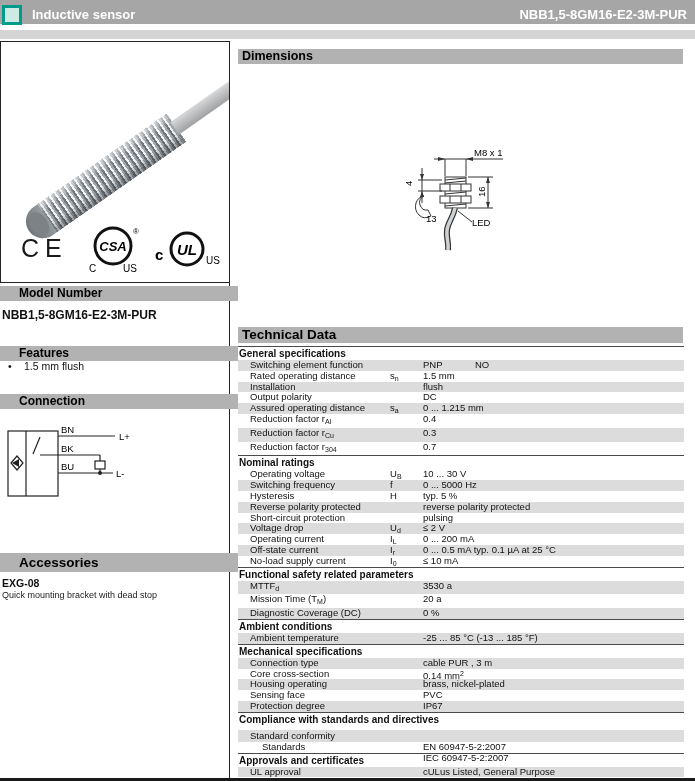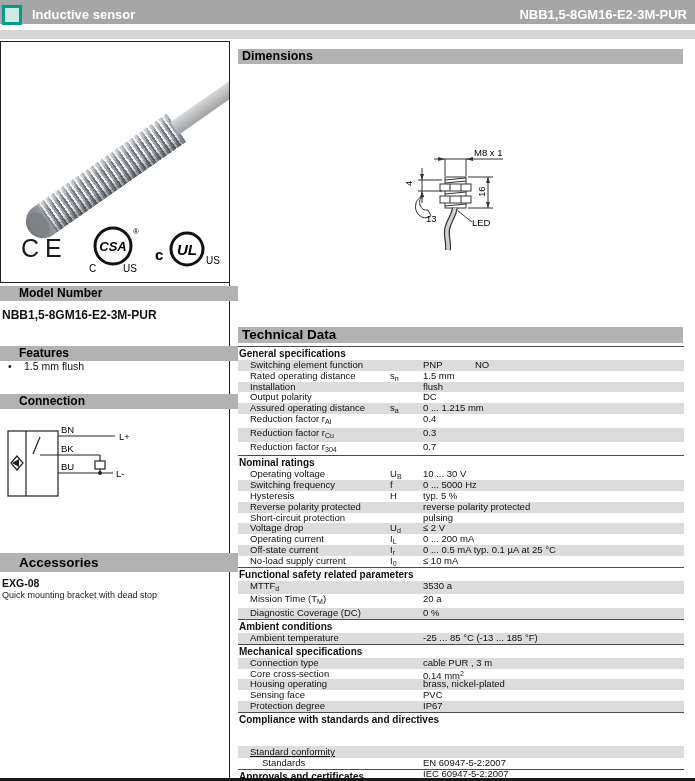--- a/index.html
+++ b/index.html
@@ -56,21 +56,21 @@
   .rbar{left:238px;width:441px;height:15px;background:var(--bar);font-weight:bold;font-size:12.5px;
     line-height:15px;padding-left:4px;color:#000;}
   .bar-dimensions{top:49px;}
   .bar-technical{top:327px;height:16px;font-size:13.5px;line-height:16px;}
   .dim-svg{left:398px;top:126px;}
 
   .table{left:238px;top:346px;width:446px;}
   .t-sec{border-top:1px solid #4a4a4a;font-weight:bold;font-size:10px;line-height:12px;padding:1px 0 0 1px;}
   .t-row{position:relative;min-height:10.8px;font-size:9.5px;line-height:10.8px;}
   .t-row.shaded{background:var(--shade);}
-  .t-row.grp{margin-top:20px;min-height:12px;line-height:12px;text-decoration:underline;}
+  .t-row.grp{margin-top:4px;min-height:12px;line-height:12px;}
   .t-label{display:block;padding-left:12px;}
   .t-label.ind2{padding-left:24px;}
   .t-sym{position:absolute;left:152px;top:0;}
   .t-val{position:absolute;left:185px;top:0;}
   .t-val2{position:absolute;left:237px;top:0;}
   sub{font-size:7px;vertical-align:-2px;}
   sup{font-size:7px;vertical-align:3px;}
   svg text{font-family:"Liberation Sans", sans-serif;}
 </style>
 </head>

